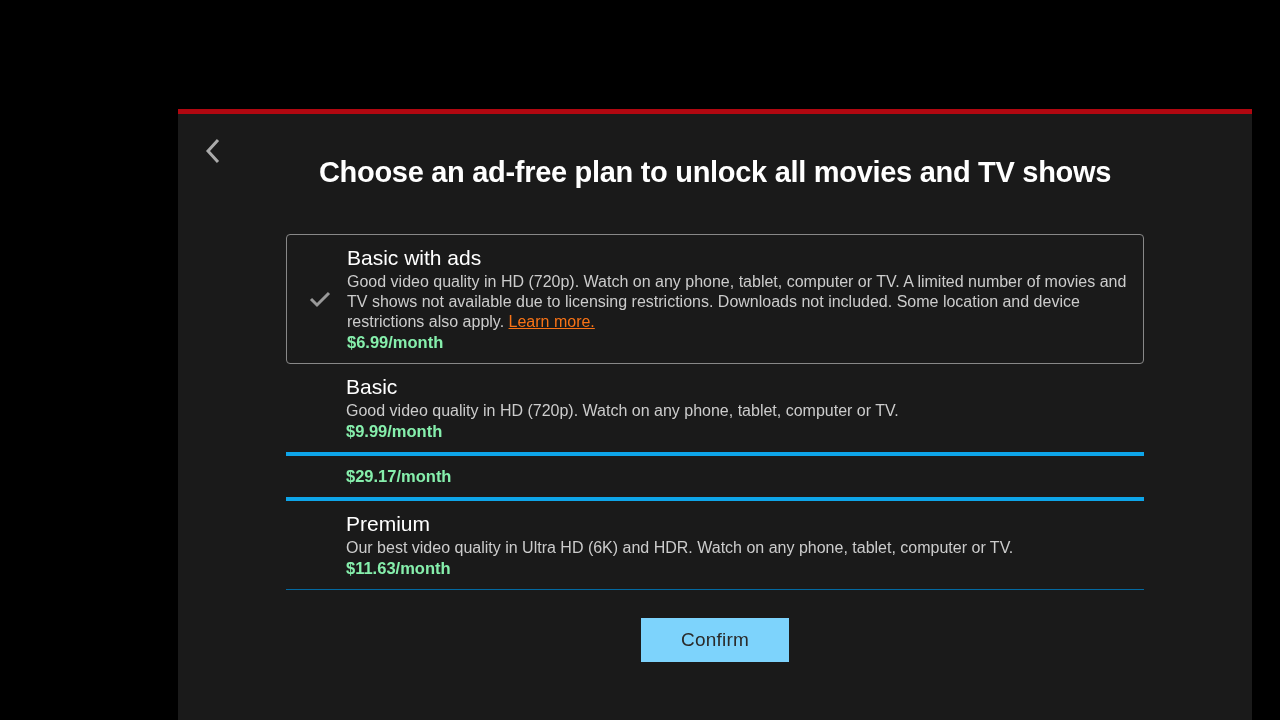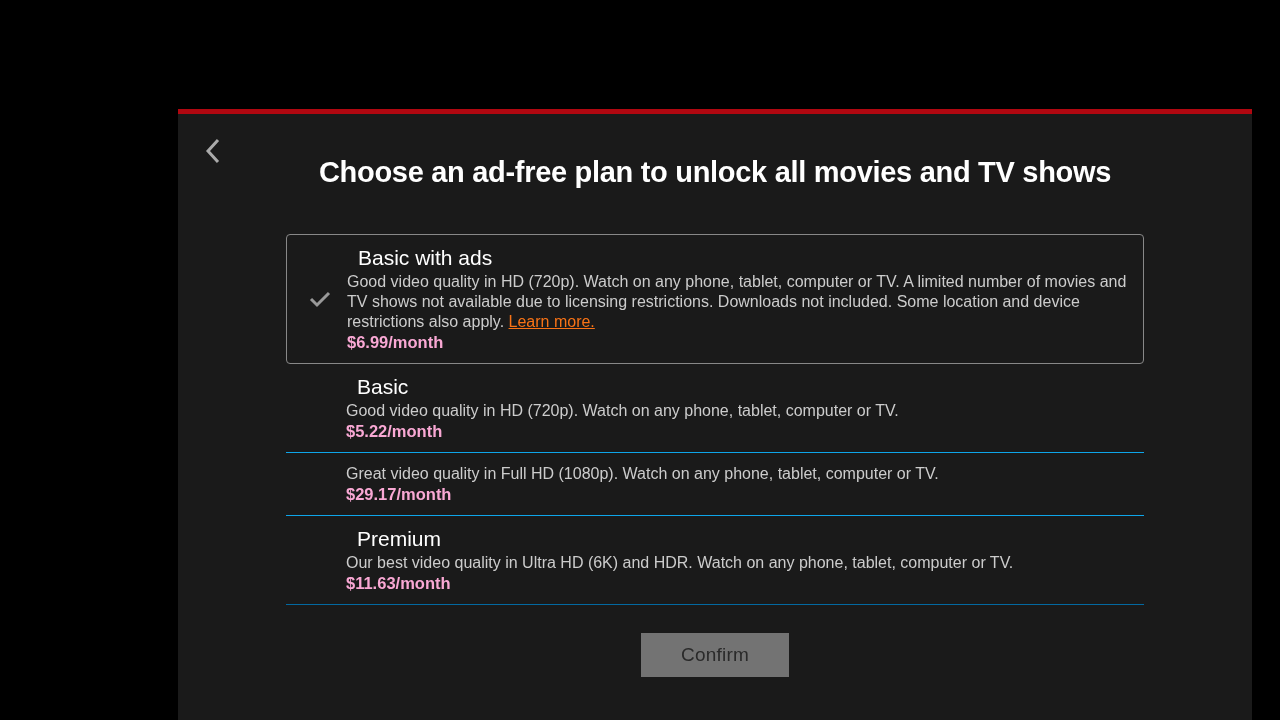--- a/index.html
+++ b/index.html
@@ -47,21 +47,21 @@
       color: #fff;
       font-size: 29px;
       font-weight: 600;
       margin-top: 42px;
       letter-spacing: -0.3px;
     }
     .plans-container {
       margin: 45px 108px 0 108px;
     }
     .plan {
-      border-bottom: 1px solid #0ea5e9;
+      border-bottom: 4px solid #0ea5e9;
       padding: 11px 0 11px 60px;
       cursor: pointer;
     }
     .plan.selected {
       border: 1px solid #888;
       border-radius: 4px;
       padding: 11px 10px 11px 60px;
       margin-bottom: 0px;
     }
     .plan:last-of-type {
@@ -85,45 +85,44 @@
       height: 18px;
       stroke: #999;
       stroke-width: 3;
       fill: none;
     }
     .plan-name {
       color: #fff;
       font-size: 21px;
       font-weight: 500;
       margin-bottom: 2px;
-      margin-left: 11px;
     }
     .plan-desc {
       color: #ccc;
       font-size: 16px;
       line-height: 1.25;
       margin-bottom: 1px;
     }
     .learn-more {
       text-decoration: underline;
       color: #f97316;
       cursor: pointer;
     }
     .plan-price {
-      color: #f9a8d4;
+      color: #86efac;
       font-size: 16.5px;
       font-weight: 700;
     }
     .confirm-wrap {
       text-align: center;
       margin-top: 28px;
     }
     .confirm-btn {
       display: inline-block;
-      background: #737373;
+      background: #7dd3fc;
       color: #2a2a2a;
       font-size: 19px;
       font-weight: 500;
       padding: 11px 40px;
       border: none;
       cursor: pointer;
       letter-spacing: 0.2px;
     }
   </style>
 </head>
@@ -149,27 +148,26 @@
         <div class="plan-name">Basic with ads</div>
         <div class="plan-desc"><span>Good video quality in HD (720p). Watch on any phone, tablet, computer or TV. A limited number of movies and TV shows not available due to licensing restrictions. Downloads not included. Some location and device restrictions also apply. </span><span class="learn-more">Learn more.</span></div>
         <div class="plan-price">$6.99/month</div>
       </div>
     </div>
 
     <div class="plan">
       <div class="plan-row">
         <div class="plan-name">Basic</div>
         <div class="plan-desc">Good video quality in HD (720p). Watch on any phone, tablet, computer or TV.</div>
-        <div class="plan-price">$5.22/month</div>
+        <div class="plan-price">$9.99/month</div>
       </div>
     </div>
 
     <div class="plan">
       <div class="plan-row">
-        <div class="plan-desc">Great video quality in Full HD (1080p). Watch on any phone, tablet, computer or TV.</div>
         <div class="plan-price">$29.17/month</div>
       </div>
     </div>
 
     <div class="plan">
       <div class="plan-row">
         <div class="plan-name">Premium</div>
         <div class="plan-desc">Our best video quality in Ultra HD (6K) and HDR. Watch on any phone, tablet, computer or TV.</div>
         <div class="plan-price">$11.63/month</div>
       </div>

